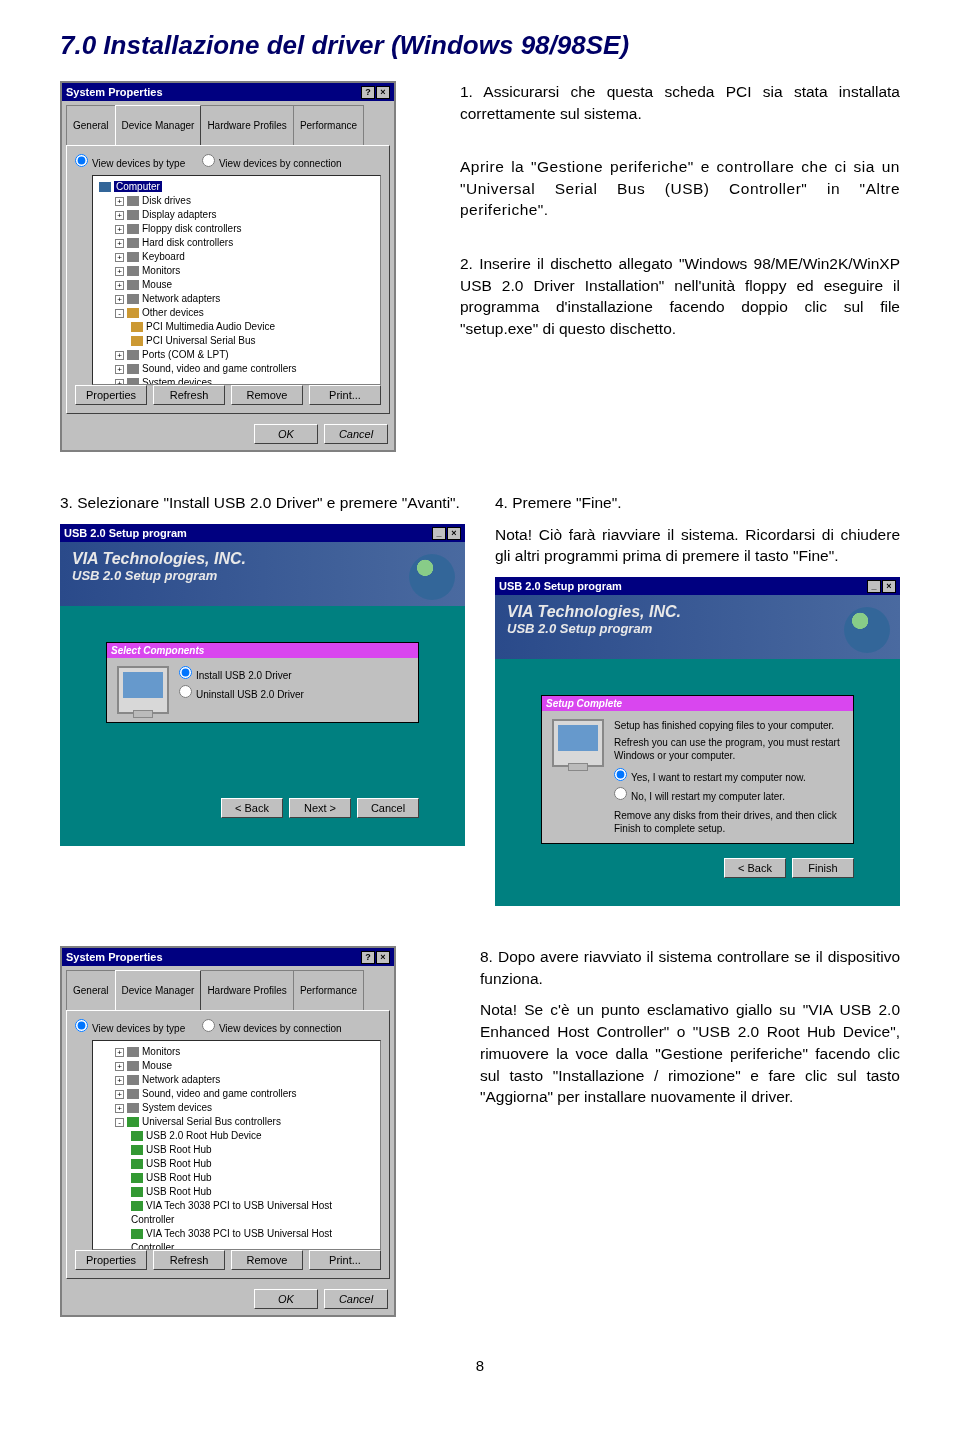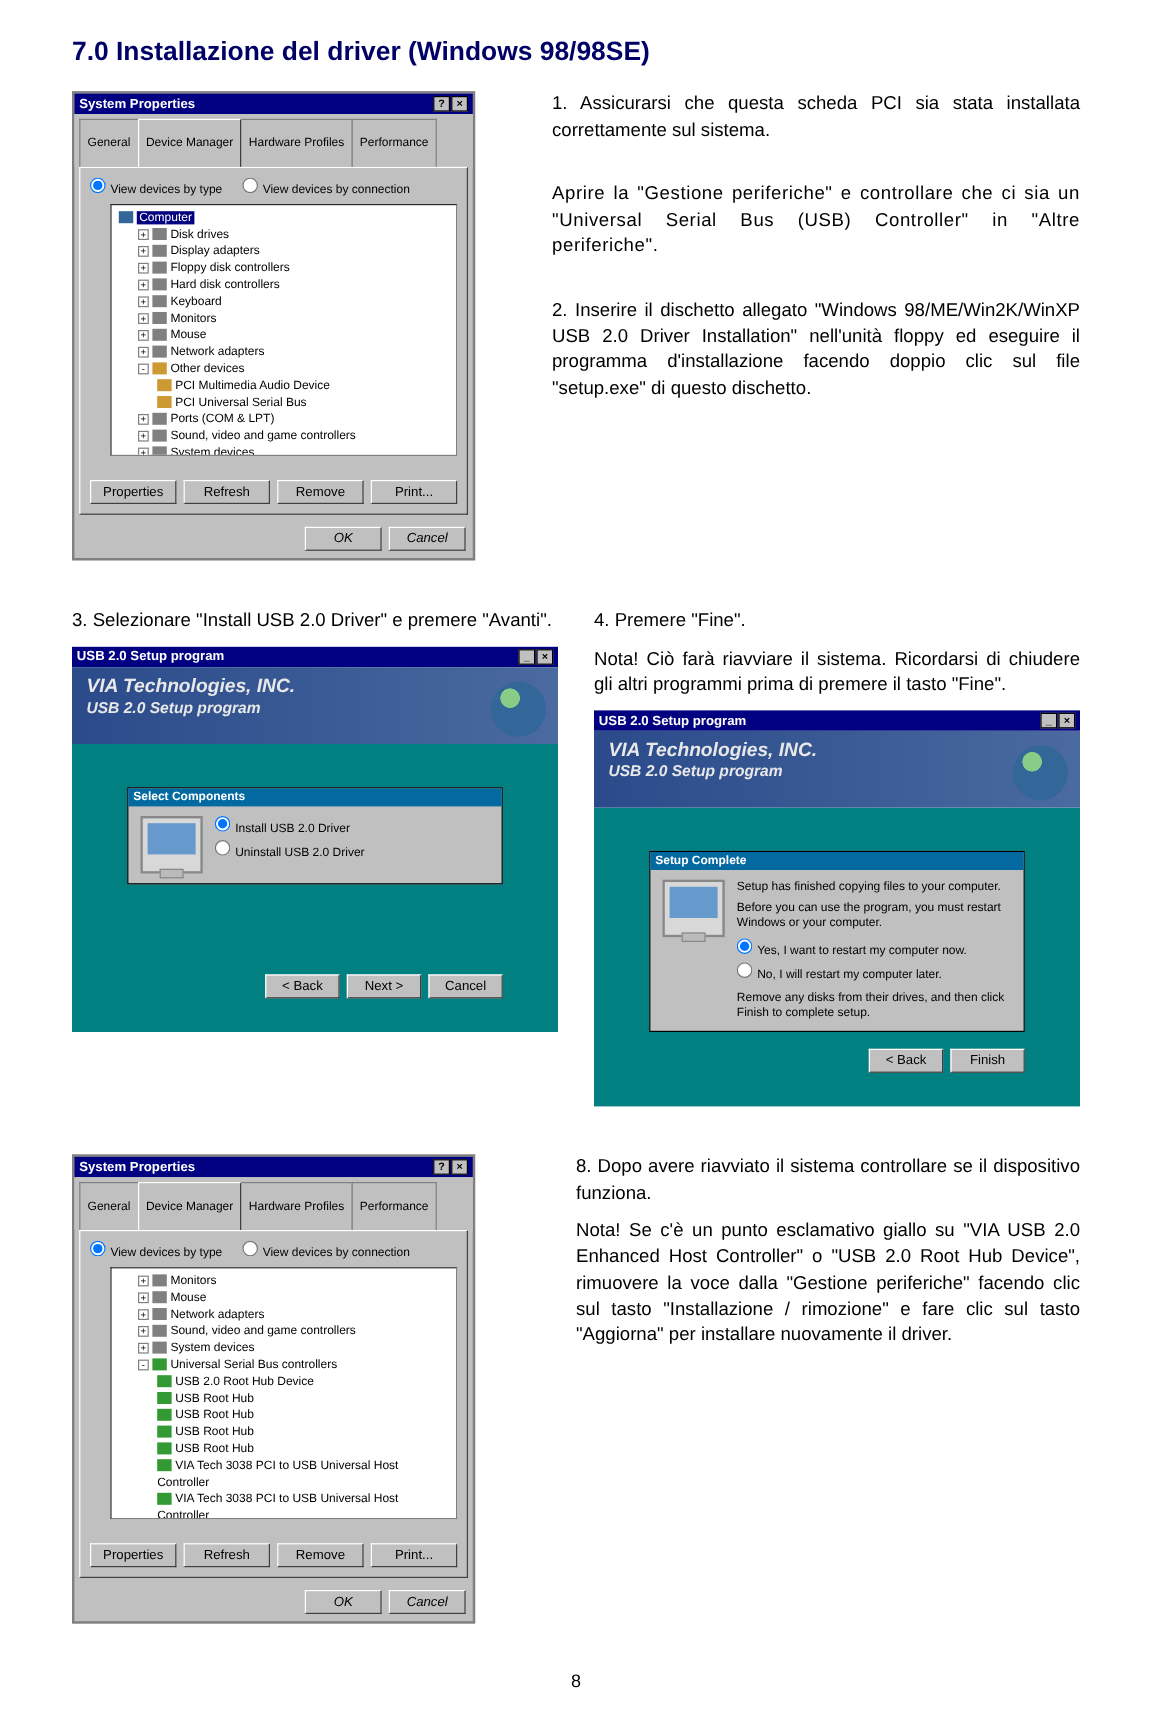--- a/index.html
+++ b/index.html
@@ -4,22 +4,23 @@
 <style>
   * { box-sizing: border-box; margin: 0; padding: 0; }
   body {
     width: 960px;
     background: #fff;
     font-family: Arial, Helvetica, sans-serif;
     color: #000;
     padding: 30px 60px 50px 60px;
   }
   .page-title {
-    font-size: 22px;
+    font-size: 26px;
     font-weight: bold;
+    font-style: italic;
     color: #000066;
     margin-bottom: 20px;
   }
   .row {
     display: flex;
     align-items: flex-start;
     margin-bottom: 40px;
   }
   .row.gap { gap: 30px; }
   .col-left-img {
@@ -91,21 +92,21 @@
   }
   .sysprops .tree .l0 { padding-left:2px; }
   .sysprops .tree .l1 { padding-left:18px; }
   .sysprops .tree .l2 { padding-left:34px; }
   .sysprops .tree .box { display:inline-block; width:9px; height:9px; border:1px solid #808080; text-align:center; line-height:7px; font-size:8px; margin-right:3px; background:#fff;}
   .sysprops .tree .ico { display:inline-block; width:12px; height:10px; background:#808080; margin-right:3px; vertical-align:middle;}
   .sysprops .tree .ico.blue { background:#336699; }
   .sysprops .tree .ico.yel { background:#cc9933; }
   .sysprops .tree .ico.grn { background:#339933; }
   .sysprops .tree .sel { background:#000080; color:#fff; padding:0 2px;}
-  .sysprops .btnrow { display:flex; gap:6px; margin-top:20px; }
+  .sysprops .btnrow { display:flex; gap:6px; margin-top:0; }
   .sysprops .btn, .sysprops .btn2 {
     flex:1; text-align:center; border:1px solid #fff;
     border-right-color:#404040; border-bottom-color:#404040;
     padding:3px 0; background:#c0c0c0; font-size:11px;
   }
   .sysprops .okcancel { display:flex; justify-content:flex-end; gap:6px; padding:6px;}
   .sysprops .okcancel .btn { flex:0 0 64px;font-style:italic;}
 
   
   .setup {
@@ -133,22 +134,22 @@
     border-radius:50%; background: radial-gradient(circle at 35% 30%, #88cc88 0 18%, #336699 19% 100%);
   }
   .setup .body {
     background:#008080; padding:36px 46px 28px 46px; min-height:240px;
     display:flex; flex-direction:column; justify-content:space-between;
   }
   .setup .innerbox {
     background:#c0c0c0; border:1px solid #000; padding:8px 10px;
   }
   .setup .innerbox .hdr {
-    background:#0369a1; color:#fff; font-size:10px; font-weight:bold;
-    padding:2px 4px; margin:-8px -10px 8px -10px;
+    background:#d946ef; color:#fff; font-size:10px; font-weight:bold;
+    padding:2px 4px; margin:-8px -10px 8px -10px;font-style:italic;
   }
   .setup .innerbox .content {
     display:flex; gap:10px; align-items:flex-start; font-size:10px; line-height:13px;
   }
   .setup .monitor {
     width:52px; height:48px; background:#d8d8d8; border:2px solid #888; position:relative; flex-shrink:0;
   }
   .setup .monitor:before{
     content:''; position:absolute; inset:4px 4px 14px 4px; background:#6699cc;
   }
@@ -274,21 +275,21 @@
         <div class="sub">USB 2.0 Setup program</div>
         <div class="globe"></div>
       </div>
       <div class="body">
         <div class="innerbox">
           <div class="hdr">Setup Complete</div>
           <div class="content">
             <div class="monitor"></div>
             <div>
               <div>Setup has finished copying files to your computer.</div>
-              <div style="margin-top:4px">Before you can use the program, you must restart Windows or your computer.</div>
+              <div style="margin-top:4px">Refresh you can use the program, you must restart Windows or your computer.</div>
               <div class="radio-list" style="margin-top:6px">
                 <div class="r"><input type="radio" checked="" style=""><span>Yes, I want to restart my computer now.</span></div>
                 <div class="r"><input type="radio" style=""><span>No, I will restart my computer later.</span></div>
               </div>
               <div style="margin-top:6px">Remove any disks from their drives, and then click Finish to complete setup.</div>
             </div>
           </div>
         </div>
         <div class="btnrow">
           <div class="b">&lt; Back</div>

